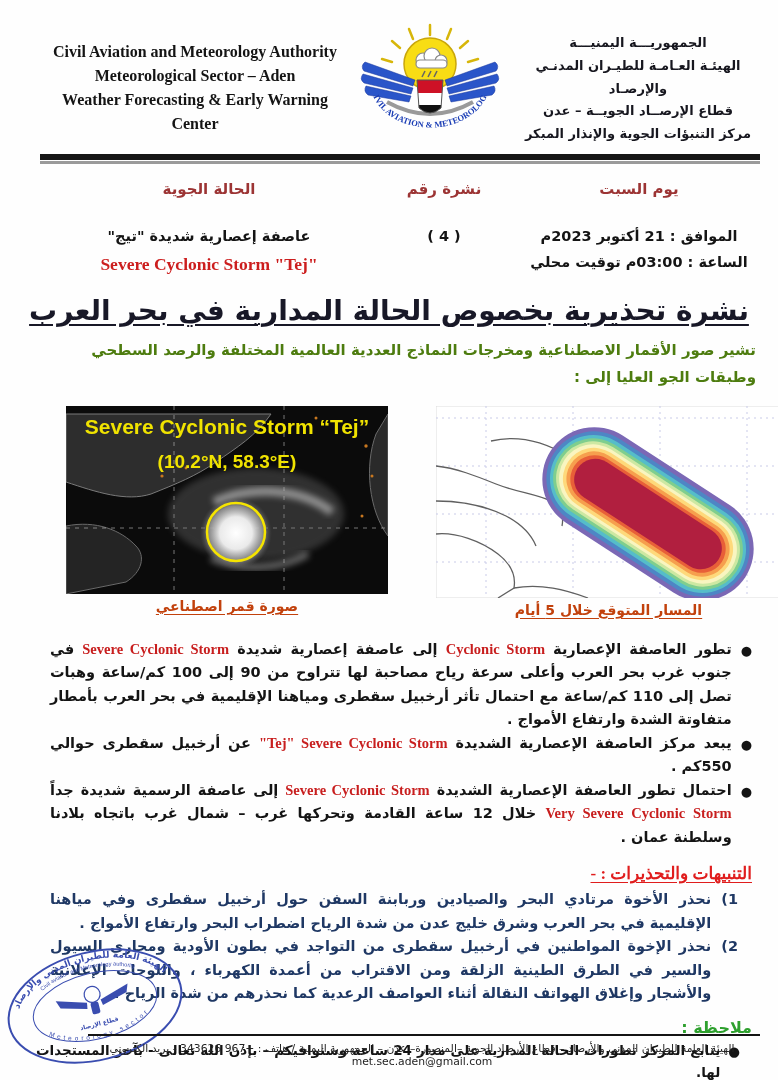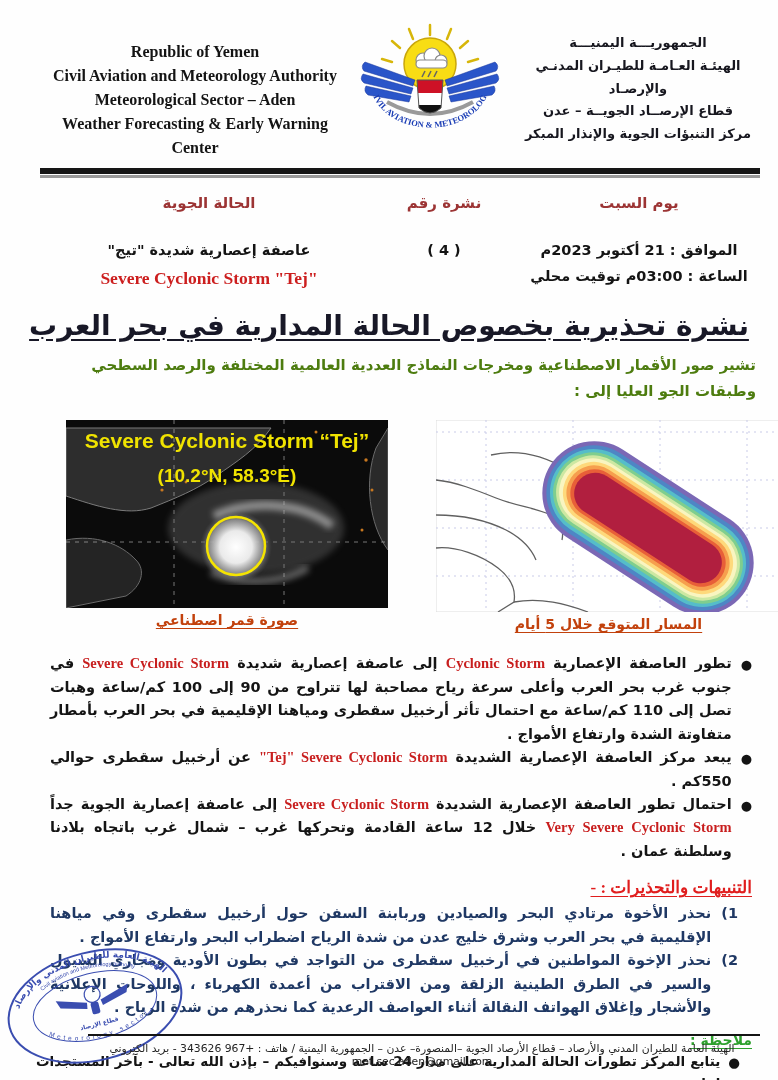--- a/index.html
+++ b/index.html
@@ -36,37 +36,36 @@
   .bullets{margin:12px 26px 0 50px;}
   .bl{display:flex;gap:9px;font-weight:bold;color:#141414;font-size:14.5px;line-height:1.62;text-align:justify;}
   .bl .dot{flex:none;font-size:13px;padding-top:2px;}
   .red{color:#c81e1e;font-family:"Liberation Serif",serif;direction:ltr;unicode-bidi:embed;}
 
   .warn-h{color:#e01d1d;font-size:17px;font-weight:bold;text-decoration:underline;text-underline-offset:3px;text-align:right;margin:14px 26px 4px 0;font-family:Liberation Serif, serif;}
   .witems{margin:2px 40px 0 50px;}
   .witem{display:flex;gap:10px;font-weight:bold;color:#1f3864;font-size:14.5px;line-height:1.62;text-align:justify;}
   .wno{flex:none;}
 
-  .note-h{color:#2ea02e;font-size:14px;font-weight:bold;text-decoration:underline;text-underline-offset:3px;text-align:right;margin:12px 26px 2px 0;}
+  .note-h{color:#2ea02e;font-size:16px;font-weight:bold;text-underline-offset:3px;text-align:right;margin:12px 26px 2px 0;}
   .note-items{margin:2px 38px 0 36px;}
   .nl{display:flex;gap:8px;font-weight:bold;color:#141414;font-size:13.5px;line-height:1.65;text-align:justify;}
   .nl .dot{flex:none;padding-top:1px;}
 
   .stamp{position:absolute;left:0px;top:944px;}
   .foot-line{position:absolute;left:88px;right:18px;top:1034px;border-top:2px solid #141414;}
   .foot-text{position:absolute;left:0;right:6px;top:1042px;text-align:center;font-size:10.8px;font-weight:normal;color:#222;padding-left:72px;}
 </style>
 </head>
 <body>
 
 <div class="page">
 
   <header class="hdr">
     <div class="hdr-en">
-      <div>Republic of Yemen</div>
       <div>Civil Aviation and Meteorology Authority</div>
       <div>Meteorological Sector – Aden</div>
       <div>Weather Forecasting &amp; Early Warning Center</div>
     </div>
 
     <div class="hdr-logo">
       <svg viewBox="0 0 150 118" width="150" height="118">
         <g stroke="#d7b60a" stroke-width="2.5" stroke-linecap="round">
           <line x1="75" y1="5" x2="75" y2="15"></line>
           <line x1="54" y1="9" x2="58" y2="19"></line>
@@ -235,21 +234,21 @@
     </div>
     <div class="bl">
       <span class="dot">●</span>
       <span>
         <span>يبعد مركز العاصفة الإعصارية الشديدة </span><span class="red">"Tej" Severe  Cyclonic Storm</span><span> عن أرخبيل سقطرى حوالي 550كم .</span>
       </span>
     </div>
     <div class="bl">
       <span class="dot">●</span>
       <span>
-        <span>احتمال تطور العاصفة الإعصارية الشديدة </span><span class="red">Severe  Cyclonic Storm</span><span> إلى عاصفة إعصارية الجوية جداً </span><span class="red">Very  Severe Cyclonic Storm</span><span> خلال 12 ساعة القادمة وتحركها غرب – شمال غرب باتجاه بلادنا وسلطنة عمان .</span>
+        <span>احتمال تطور العاصفة الإعصارية الشديدة </span><span class="red">Severe  Cyclonic Storm</span><span> إلى عاصفة الرسمية شديدة جداً </span><span class="red">Very  Severe Cyclonic Storm</span><span> خلال 12 ساعة القادمة وتحركها غرب – شمال غرب باتجاه بلادنا وسلطنة عمان .</span>
       </span>
     </div>
   </section>
 
   <h2 class="warn-h" dir="rtl">التنبيهات والتحذيرات : -</h2>
   <div class="witems" dir="rtl">
     <div class="witem">
       <span class="wno">1)</span>
       <span>نحذر الأخوة مرتادي البحر والصيادين وربابنة السفن حول أرخبيل سقطرى وفي مياهنا الإقليمية في بحر العرب وشرق خليج عدن من شدة الرياح اضطراب البحر وارتفاع الأمواج .</span>
     </div>

